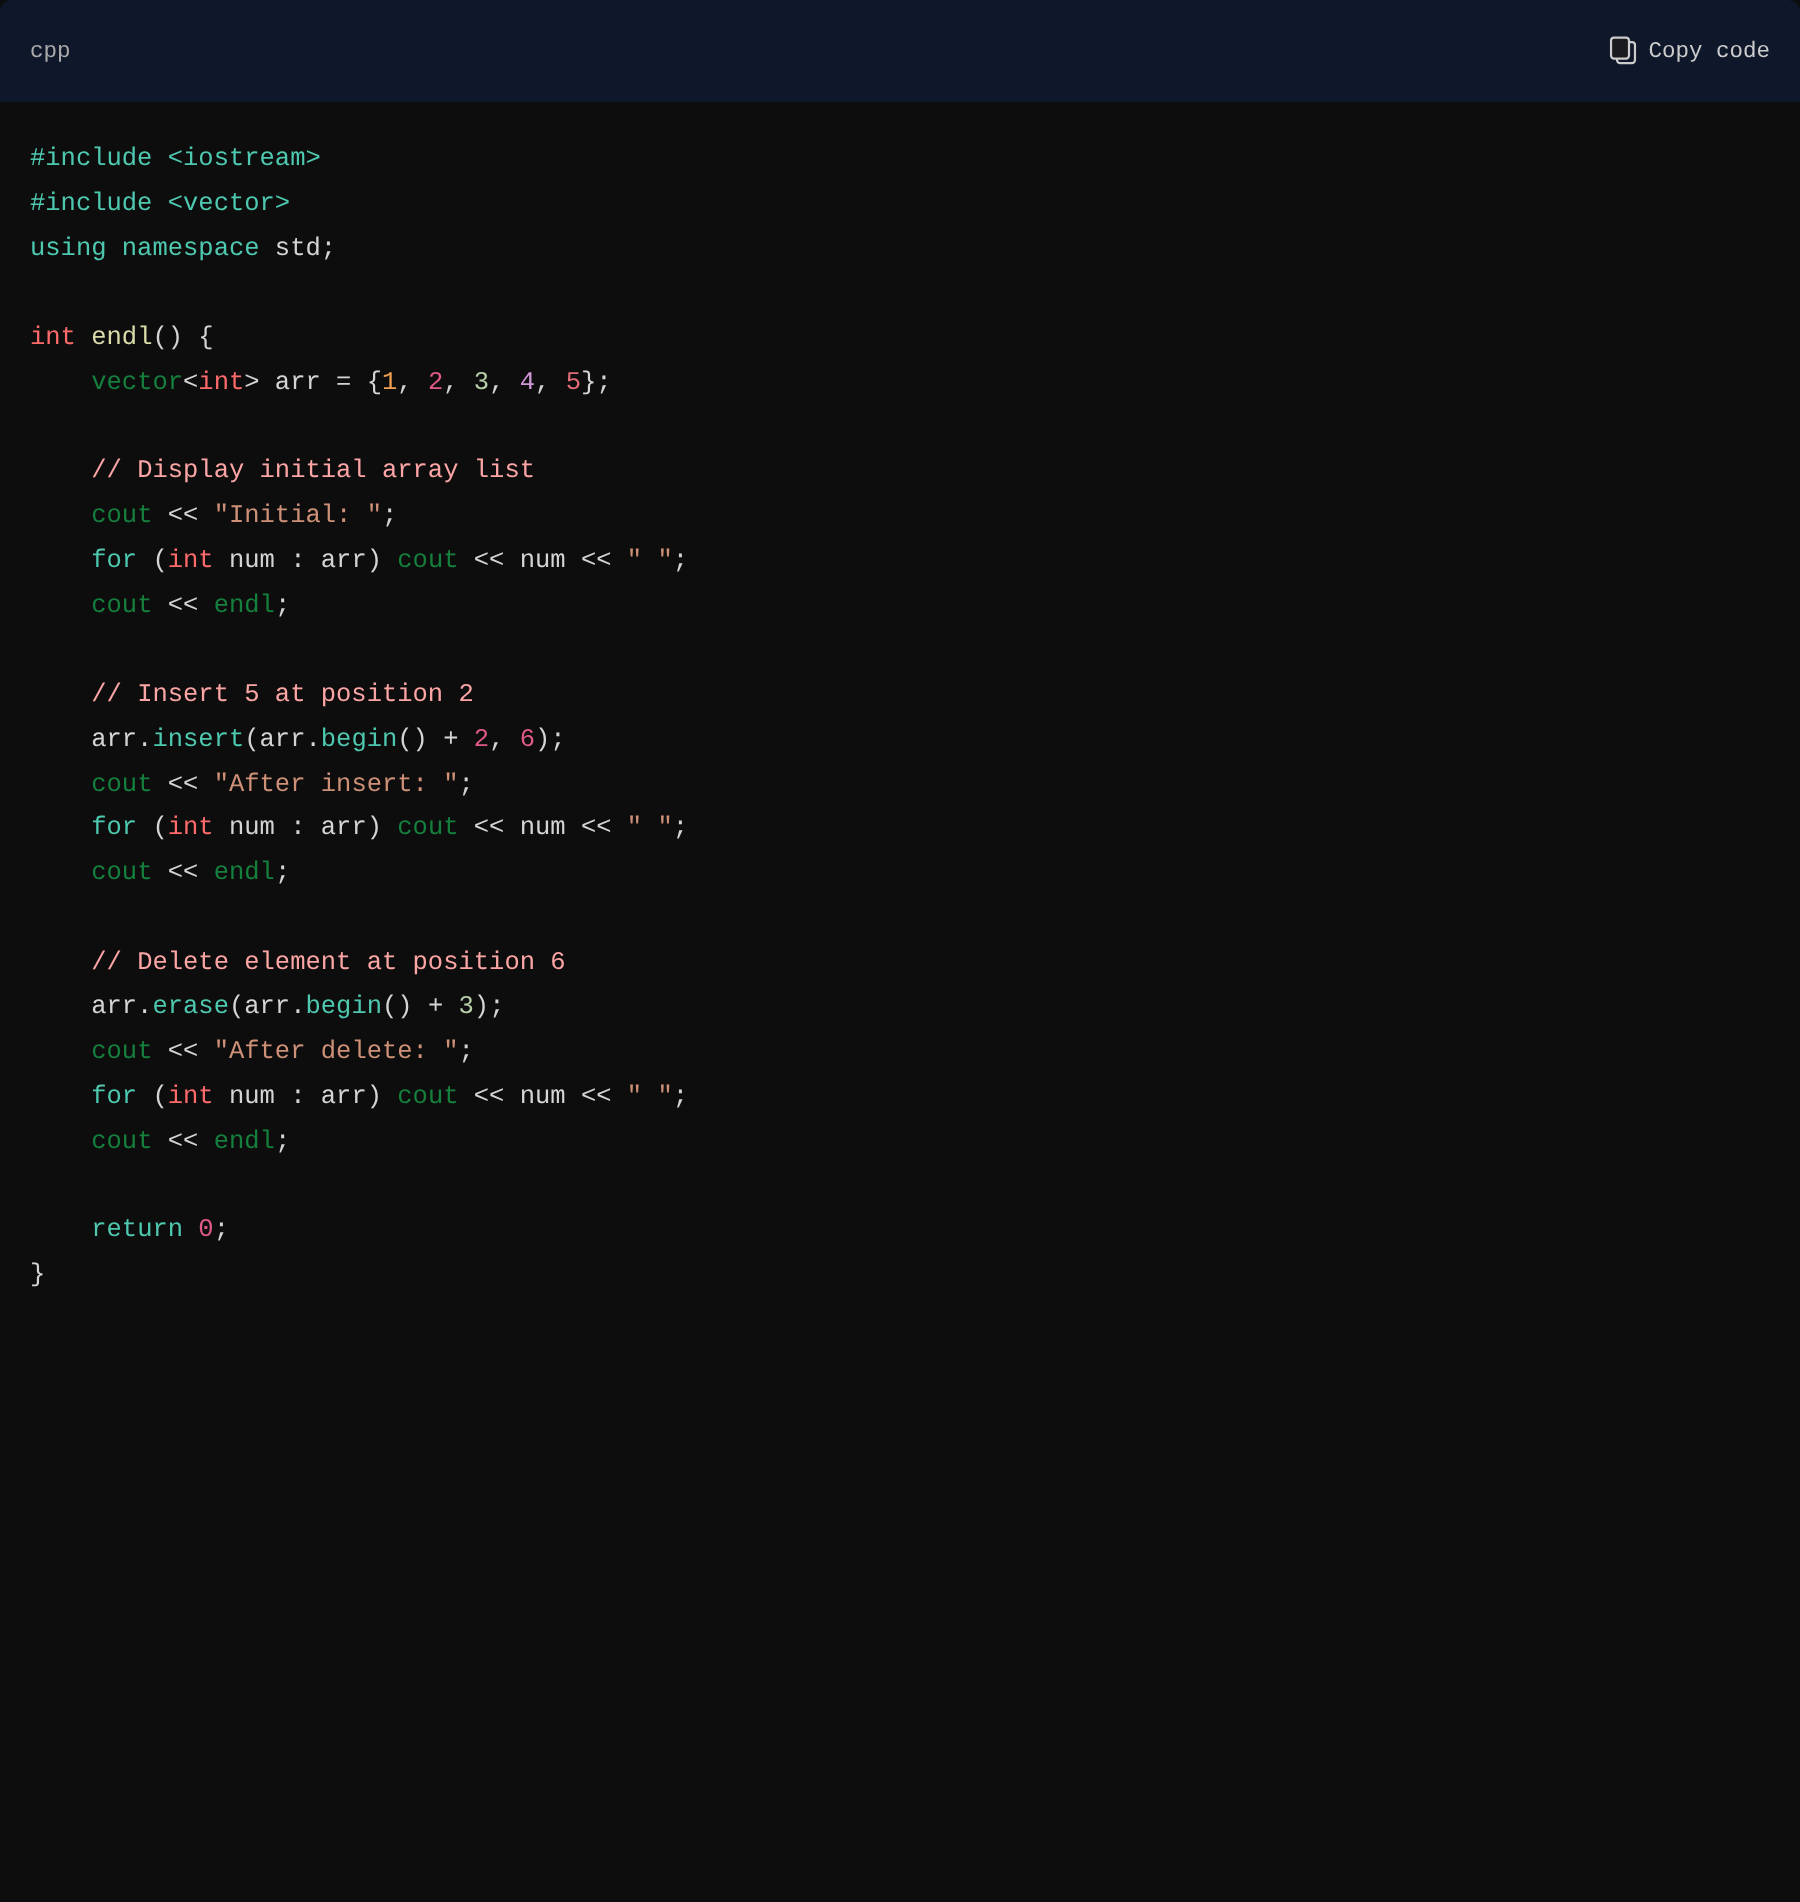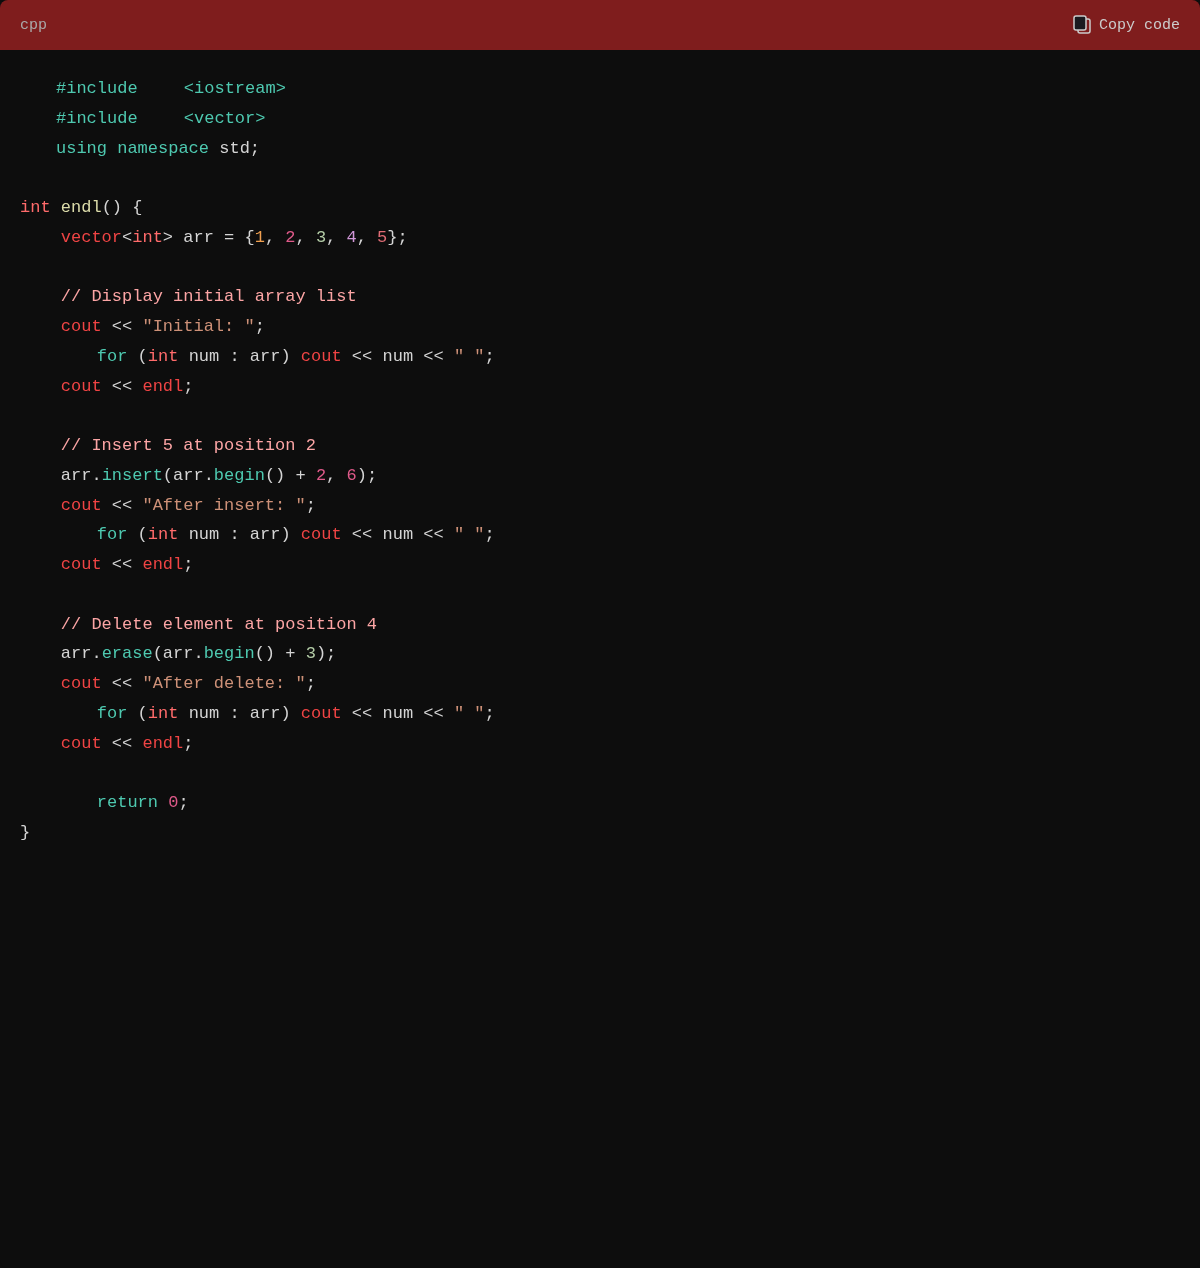--- a/index.html
+++ b/index.html
@@ -17,26 +17,26 @@
 
     .code-block {
       background-color: #0d0d0d;
       border-radius: 8px;
       overflow: hidden;
       width: 100%;
       min-height: 1268px;
     }
 
     .code-header {
-      background-color: #7f1d1d;
+      background-color: #0f172a;
       display: flex;
       align-items: center;
       justify-content: space-between;
       padding: 10px 20px;
-      height: 50px;
+      height: 68px;
     }
 
     .code-lang {
       color: #aaaaaa;
       font-size: 15px;
       font-family: 'Courier New', Courier, monospace;
     }
 
     .copy-btn {
       display: flex;
@@ -56,37 +56,37 @@
       display: inline-block;
     }
 
     .code-body {
       padding: 24px 20px 40px 20px;
       font-size: 17px;
       line-height: 1.75;
     }
 
     
-    .c-cyan    { color: #4ec9b0; margin-left: 36px; }   
+    .c-cyan    { color: #4ec9b0; }   
     .c-green   { color: #fca5a5; }   
     .c-red-kw  { color: #ff6b6b; text-align: center; }   
     .c-yellow  { color: #dcdcaa; }   
     .c-white   { color: #d4d4d4; }   
     .c-orange  { color: #ce9178; }   
     .c-num1    { color: #f0a050; }   
     .c-num2    { color: #e05a8a; }   
     .c-num3    { color: #b5cea8; }   
     .c-num4    { color: #d197d9; }   
     .c-num5    { color: #e06c75; }   
     .c-num6    { color: #e05a8a; }   
     .c-num-3   { color: #b5cea8; }   
     .c-num-2   { color: #e05a8a; }   
     .c-num-0   { color: #e05a8a; }   
     .c-method  { color: #4ec9b0; }   
-    .c-blue    { color: #ef4444; }   
+    .c-blue    { color: #15803d; }   
 
     pre {
       white-space: pre;
       font-family: 'Courier New', Courier, monospace;
       font-size: 17px;
       line-height: 1.75;
     }
   </style>
 </head>
 <body>
@@ -115,21 +115,21 @@
 <span class="c-white">    </span><span class="c-blue">cout</span><span class="c-white"> &lt;&lt; </span><span class="c-orange">"Initial: "</span><span class="c-white">;</span>
 <span class="c-white">    </span><span class="c-cyan">for</span><span class="c-white"> (</span><span class="c-red-kw">int</span><span class="c-white"> num : arr) </span><span class="c-blue">cout</span><span class="c-white"> &lt;&lt; num &lt;&lt; </span><span class="c-orange">" "</span><span class="c-white">;</span>
 <span class="c-white">    </span><span class="c-blue">cout</span><span class="c-white"> &lt;&lt; </span><span class="c-blue">endl</span><span class="c-white">;</span>
 
 <span class="c-white">    </span><span class="c-green">// Insert 5 at position 2</span>
 <span class="c-white">    arr.</span><span class="c-method">insert</span><span class="c-white">(arr.</span><span class="c-method">begin</span><span class="c-white">() + </span><span class="c-num-2">2</span><span class="c-white">, </span><span class="c-num6">6</span><span class="c-white">);</span>
 <span class="c-white">    </span><span class="c-blue">cout</span><span class="c-white"> &lt;&lt; </span><span class="c-orange">"After insert: "</span><span class="c-white">;</span>
 <span class="c-white">    </span><span class="c-cyan">for</span><span class="c-white"> (</span><span class="c-red-kw">int</span><span class="c-white"> num : arr) </span><span class="c-blue">cout</span><span class="c-white"> &lt;&lt; num &lt;&lt; </span><span class="c-orange">" "</span><span class="c-white">;</span>
 <span class="c-white">    </span><span class="c-blue">cout</span><span class="c-white"> &lt;&lt; </span><span class="c-blue">endl</span><span class="c-white">;</span>
 
-<span class="c-white">    </span><span class="c-green">// Delete element at position 4</span>
+<span class="c-white">    </span><span class="c-green">// Delete element at position 6</span>
 <span class="c-white">    arr.</span><span class="c-method">erase</span><span class="c-white">(arr.</span><span class="c-method">begin</span><span class="c-white">() + </span><span class="c-num-3">3</span><span class="c-white">);</span>
 <span class="c-white">    </span><span class="c-blue">cout</span><span class="c-white"> &lt;&lt; </span><span class="c-orange">"After delete: "</span><span class="c-white">;</span>
 <span class="c-white">    </span><span class="c-cyan">for</span><span class="c-white"> (</span><span class="c-red-kw">int</span><span class="c-white"> num : arr) </span><span class="c-blue">cout</span><span class="c-white"> &lt;&lt; num &lt;&lt; </span><span class="c-orange">" "</span><span class="c-white">;</span>
 <span class="c-white">    </span><span class="c-blue">cout</span><span class="c-white"> &lt;&lt; </span><span class="c-blue">endl</span><span class="c-white">;</span>
 
 <span class="c-white">    </span><span class="c-cyan">return</span><span class="c-white"> </span><span class="c-num-0">0</span><span class="c-white">;</span>
 <span class="c-white">}</span></pre>
   </div>
 </div>
 

